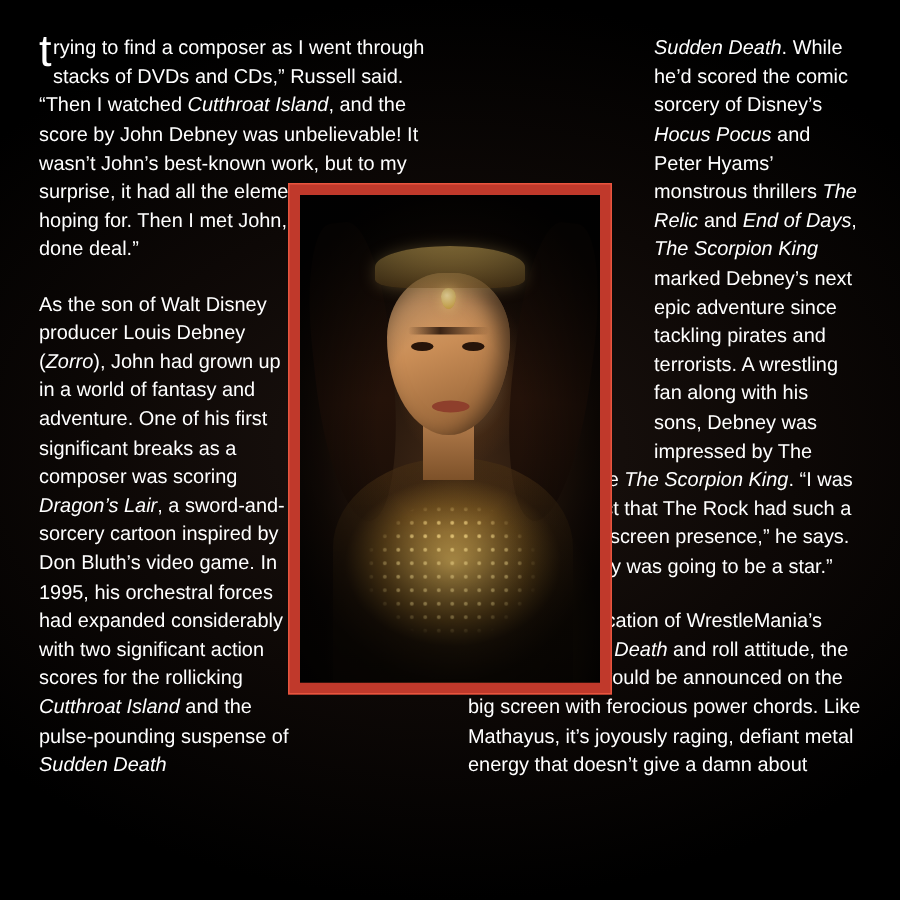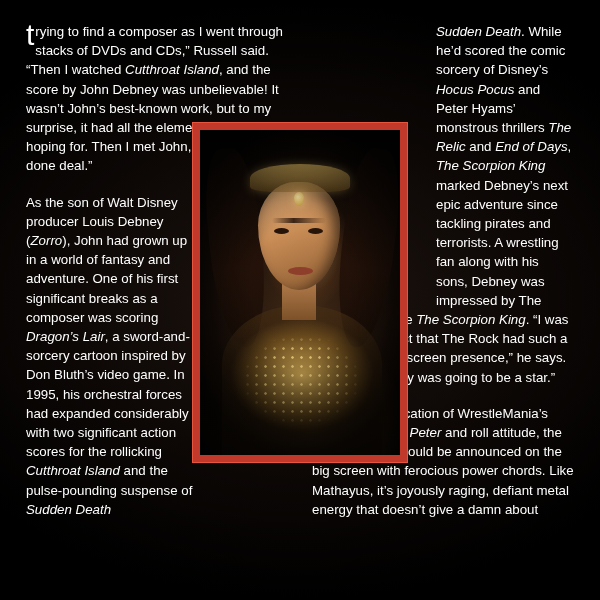--- a/index.html
+++ b/index.html
@@ -241,18 +241,18 @@
       <p>
         <span class="spacer-right-in-left-col"></span><span>As the son of Walt Disney producer Louis Debney (</span><em>Zorro</em><span>), John had grown up in a world of fantasy and adventure. One of his first significant breaks as a composer was scoring </span><em>Dragon’s Lair</em><span>, a sword-and-sorcery cartoon inspired by Don Bluth’s video game. In 1995, his orchestral forces had expanded considerably with two significant action scores for the rollicking </span><em>Cutthroat Island</em><span> and the pulse-pounding suspense of </span><em>Sudden Death</em>
       </p>
     </div>
 
     <div class="col col-right">
       <p>
         <span class="spacer-left-in-right-col"></span><em>Sudden Death</em><span>.</span><span> While he’d scored the comic sorcery of Disney’s </span><em>Hocus Pocus</em><span> and Peter Hyams’ monstrous thrillers </span><em>The Relic</em><span> and </span><em>End of Days</em><span>, </span><em>The Scorpion King</em><span> marked Debney’s next epic adventure since tackling pirates and terrorists. A wrestling fan along with his sons, Debney was impressed by The Rock long before </span><em>The Scorpion King</em><span>. “I was struck by the fact that The Rock had such a magnetism and screen presence,” he says. “I figured this guy was going to be a star.”</span>
       </p>
       <p class="tight">
-        <span>As the personification of WrestleMania’s eyebrow-raising </span><em>Peter</em><span> and roll attitude, the Scorpion King would be announced on the big screen with ferocious power chords. Like Mathayus, it’s joyously raging, defiant metal energy that doesn’t give a damn about</span>
+        <span>As the personification of WrestleMania’s eyebrow-raising </span><em>Death</em><span> and roll attitude, the Scorpion King would be announced on the big screen with ferocious power chords. Like Mathayus, it’s joyously raging, defiant metal energy that doesn’t give a damn about</span>
       </p>
     </div>
 
   </div>
 </div>
 
 </body></html>

